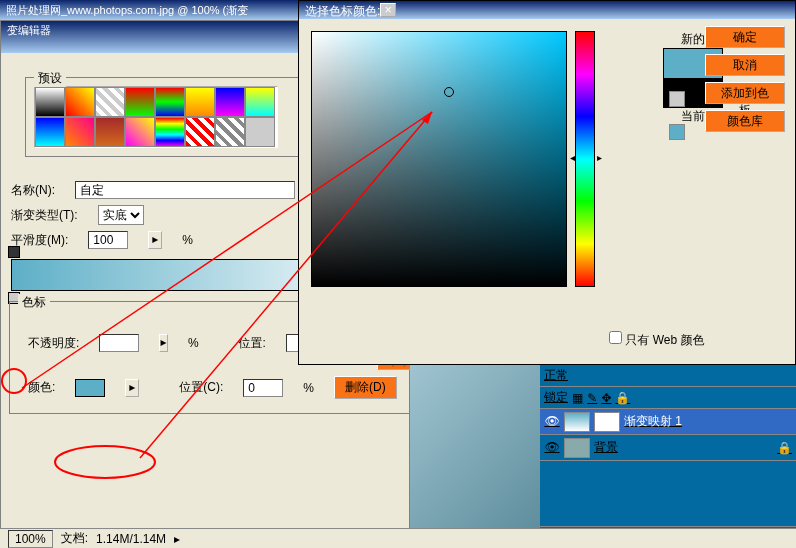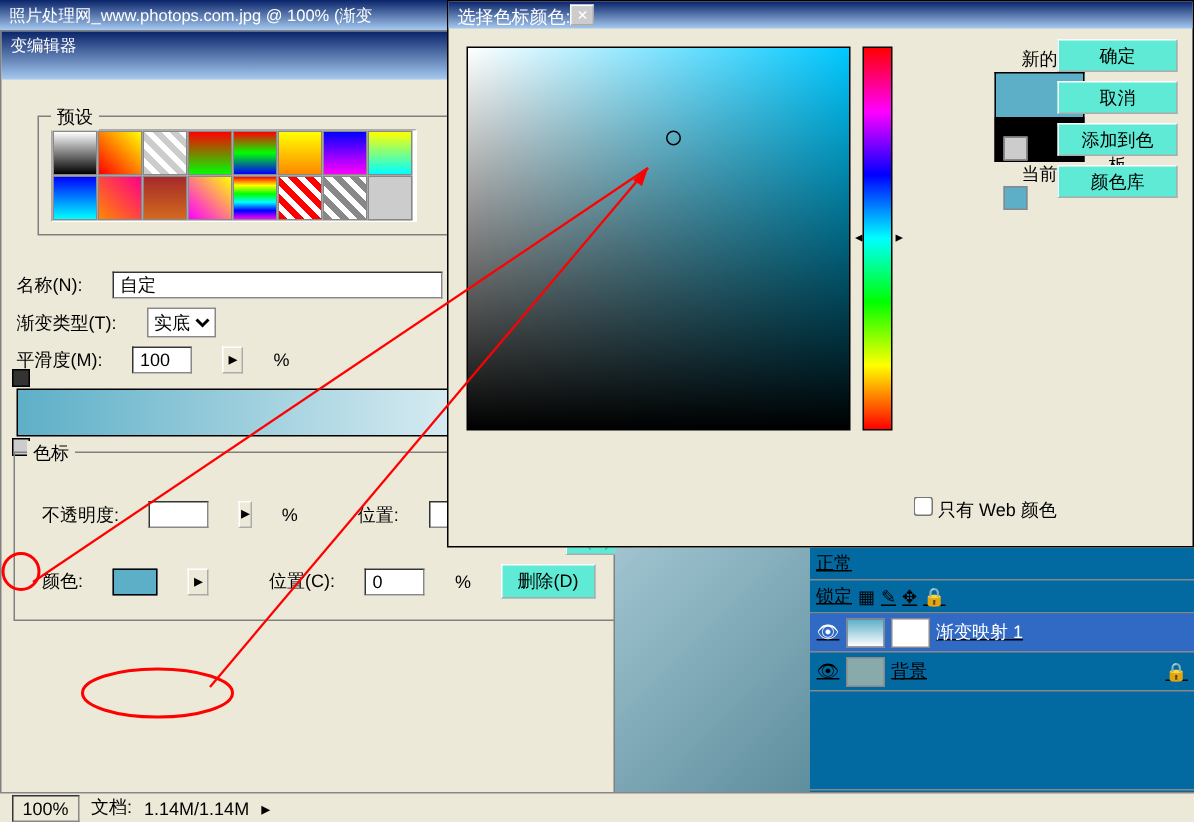--- a/index.html
+++ b/index.html
@@ -23,21 +23,21 @@
 
 .gradient-bar { margin: 10px; height: 32px; border: 1px solid #000; background: linear-gradient(to right, #5dafc7 0%, #fff 100%); position: relative; }
 .gradient-stop { position: absolute; bottom: -14px; width: 12px; height: 12px; background: #ccc; border: 1px solid #000; }
 .gradient-stop.left { left: -4px; }
 .gradient-stop.right { right: -4px; }
 .opacity-stop { position: absolute; top: -14px; width: 12px; height: 12px; background: #333; border: 1px solid #000; left: -4px; }
 
 .color-stop-group { margin: 8px; border: 1px solid #808080; padding: 8px; position: relative; }
 .color-stop-group legend { position: absolute; top: -8px; left: 8px; background: #ece9d8; padding: 0 4px; }
 
-.btn { background: #5eead4; border: 1px outset #fff; padding: 2px 10px; cursor: pointer; }
+.btn { background: #f97316; border: 1px outset #fff; padding: 2px 10px; cursor: pointer; }
 
 .color-picker { position: absolute; left: 298px; top: 0; width: 498px; height: 365px; background: #ece9d8; border: 1px solid #000; z-index: 10; }
 .cp-header { height: 18px; background: linear-gradient(#0a246a, #a6caf0); color: #fff; padding: 2px 6px; font-size: 11px; display: flex; }
 .cp-close { width: 16px; height: 14px; background: #ccc; border: 1px outset #fff; text-align: center; line-height: 12px; cursor: pointer; }
 
 .cp-body { display: flex; padding: 12px; gap: 8px; }
 .color-field { width: 256px; height: 256px; border: 1px solid #000; position: relative; background: linear-gradient(to bottom, transparent, #000), linear-gradient(to right, #fff, hsl(193, 100%, 50%)); }
 .color-cursor { position: absolute; left: 132px; top: 55px; width: 10px; height: 10px; border: 1px solid #000; border-radius: 50%; }
 .hue-strip { width: 20px; height: 256px; border: 1px solid #000; background: linear-gradient(to bottom, #f00, #f0f, #00f, #0ff, #0f0, #ff0, #f00); position: relative; }
 .hue-cursor { position: absolute; top: 120px; left: -6px; width: 32px; display: flex; justify-content: space-between; }

